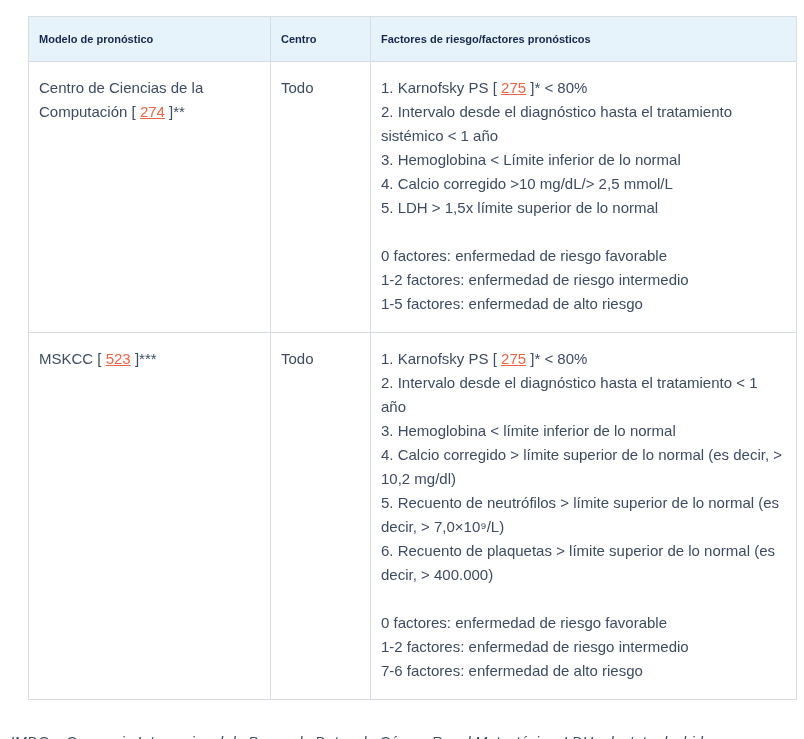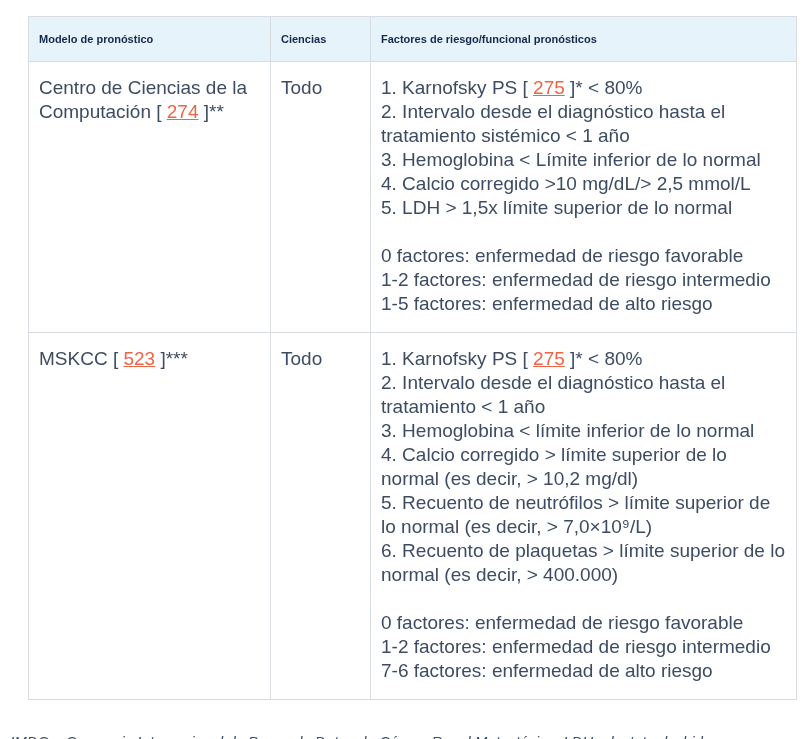--- a/index.html
+++ b/index.html
@@ -34,21 +34,21 @@
   }
   th{
     background:var(--header-bg);
     color:var(--header-text);
     font-size:11px;
     font-weight:bold;
     line-height:20px;
     padding:12px 10px;
   }
   td{
-    font-size:19px;
+    font-size:15px;
     line-height:24px;
     color:var(--body-text);
     padding:14px 10px 16px 10px;
   }
   .factor-line{min-height:24px;}
   .blank-line{height:24px;}
   a.ref-link{
     color:var(--link);
     text-decoration:underline;
     cursor:pointer;
@@ -67,22 +67,22 @@
 <div class="page">
   <table class="prognostic-table">
     <colgroup>
       <col class="col-model">
       <col class="col-subtype">
       <col class="col-factors">
     </colgroup>
     <thead>
       <tr>
         <th>Modelo de pronóstico</th>
-        <th>Ciencias</th>
-        <th>Factores de riesgo/funcional pronósticos</th>
+        <th>Centro</th>
+        <th>Factores de riesgo/factores pronósticos</th>
       </tr>
     </thead>
     <tbody id="table-body">
         <tr>
           <td><span>Centro de Ciencias de la Computación [ </span><a href="#" class="ref-link">274</a><span> ]**</span></td>
           <td>Todo</td>
           <td>
             <div class="factor-line"><span>1. Karnofsky PS [ </span><a href="#" class="ref-link">275</a><span> ]* &lt; 80%</span></div>
             <div class="factor-line"><span>2. Intervalo desde el diagnóstico hasta el tratamiento sistémico &lt; 1 año</span></div>
             <div class="factor-line"><span>3. Hemoglobina &lt; Límite inferior de lo normal</span></div>

